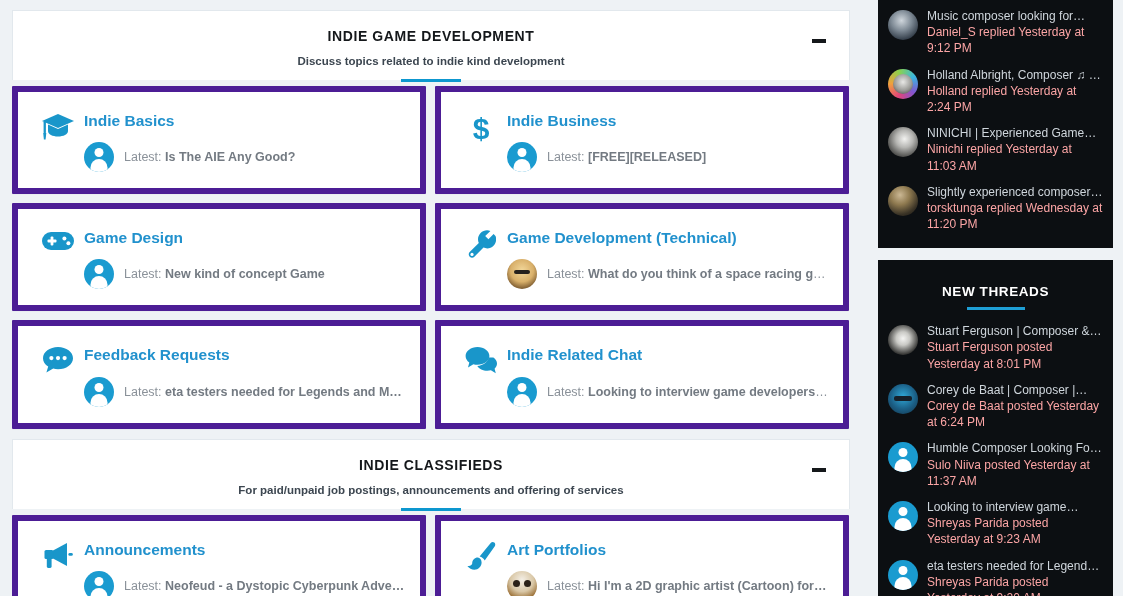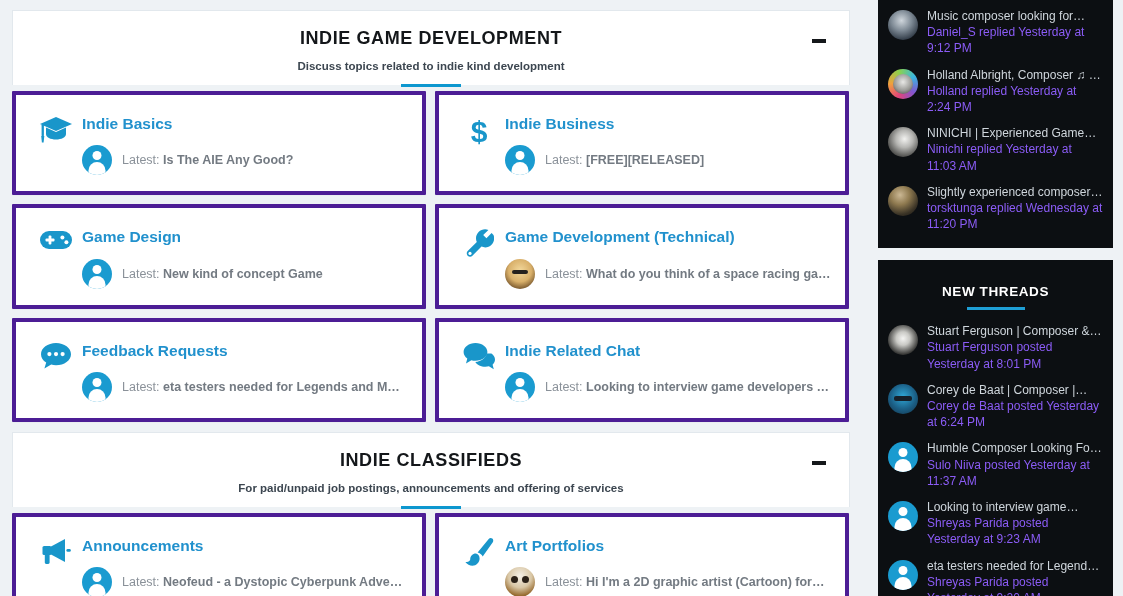--- a/index.html
+++ b/index.html
@@ -28,21 +28,21 @@
 
   .group-header {
     position: relative;
     background: #ffffff;
     border: 1px solid #e2e8ed;
     border-bottom: none;
     padding: 16px 40px 10px 40px;
     text-align: center;
   }
   .group-title {
-    font-size: 18px;
+    font-size: 14px;
     font-weight: bold;
     letter-spacing: 0.6px;
     color: #14171a;
     text-transform: uppercase;
     line-height: 1.3;
   }
   .group-desc {
     margin-top: 9px;
     font-size: 11.5px;
     font-weight: bold;
@@ -77,21 +77,21 @@
   .group-spacer { height: 6px; background: #eef2f5; }
 
   .node-grid {
     display: flex;
     flex-wrap: wrap;
     gap: 9px 9px;
   }
   .node {
     width: calc(50% - 5px);
     background: #ffffff;
-    border: 4px solid #4c1d95;
+    border: 6px solid #4c1d95;
     border-radius: 1px;
     min-height: 90px;
     padding: 18px 14px 16px 14px;
     display: flex;
     align-items: flex-start;
     box-shadow: 0 1px 0 rgba(0,0,0,0.02);
   }
   .node-icon {
     width: 52px;
     min-width: 52px;
@@ -276,21 +276,21 @@
     line-height: 1.35;
     color: #b9c0c7;
   }
   .sb-title {
     display: block;
     color: #cfd6dc;
     white-space: nowrap;
     overflow: hidden;
     text-overflow: ellipsis;
   }
-  .sb-meta { display: block; color: #8b5cf6; }
+  .sb-meta { display: block; color: #fca5a5; }
 
   .sb-block.partial-top {
     margin-top: 0;
     padding-top: 0;
   }
 </style>
 </head>
 <body>
 
 <div class="page">

